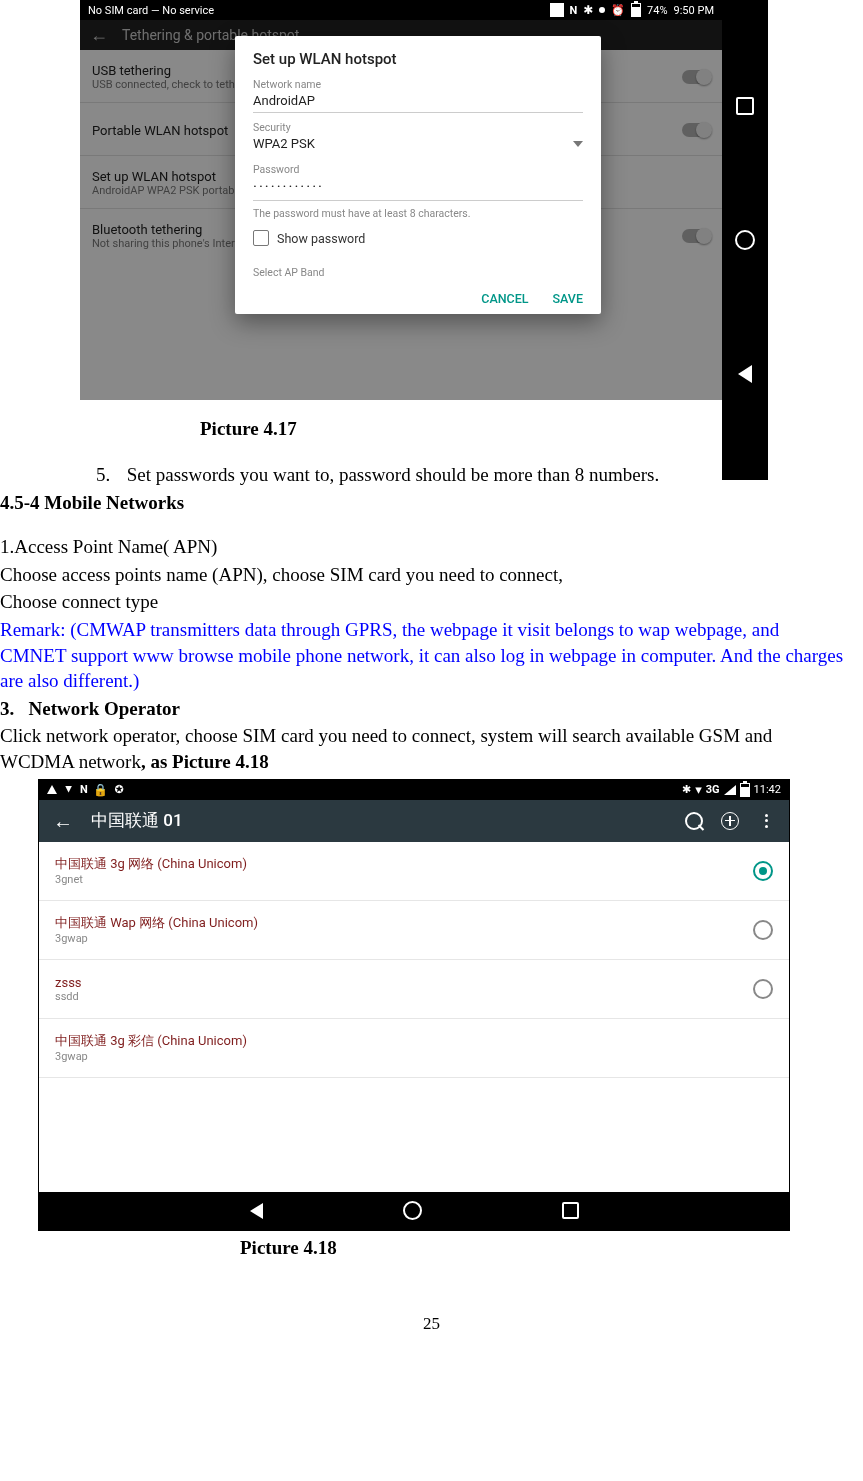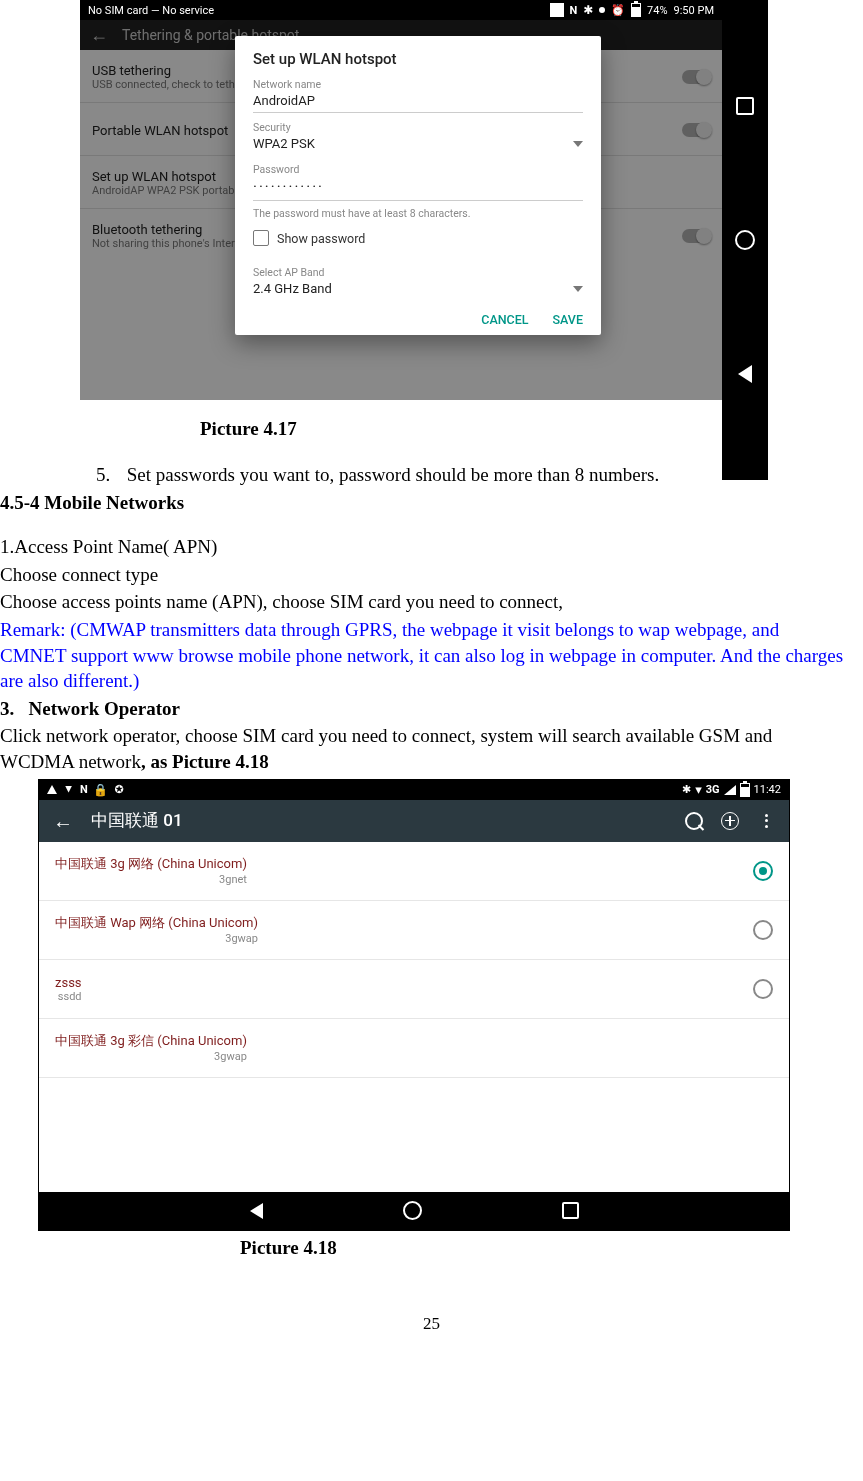--- a/index.html
+++ b/index.html
@@ -130,21 +130,21 @@
   .tb-add::after  { content:""; position:absolute; top:3px; left:7px; height:10px; width:1.5px; background:#fff; }
   .tb-more { display:flex; flex-direction: column; gap:2.5px; }
   .tb-more span { width:3px; height:3px; background:#fff; border-radius:50%; }
   .apn-list { }
   .apn-item {
     border-bottom: 1px solid #e6e6e6; padding: 8px 16px;
     display: flex; align-items: center; justify-content: space-between;
     min-height: 42px;
   }
   .apn-text .t { font-size: 13px; color: #7f1d1d; }
-  .apn-text .s { font-size: 11px; color: #888; text-align: right; }
+  .apn-text .s { font-size: 11px; color: #888; }
   .radio {
     width: 16px; height: 16px; border: 2px solid #888; border-radius: 50%;
     display: inline-flex; align-items: center; justify-content: center;
   }
   .radio.selected { border-color: #009688; }
   .radio.selected::after { content:""; width:8px; height:8px; background:#009688; border-radius:50%; }
   .fig2-navbar {
     position: absolute; bottom: 0; left: 0; right: 0;
     height: 38px; background: #000; color: #fff;
     display: flex; align-items: center; justify-content: center; gap: 140px;
@@ -243,24 +243,20 @@
           <span style="letter-spacing:2px; font-size:15px;">············</span>
         </div>
         <div class="dlg-hint">The password must have at least 8 characters.</div>
 
         <div class="dlg-check">
           <span class="dlg-checkbox"></span>
           <span>Show password</span>
         </div>
 
         <div class="dlg-label" style="margin-top:20px;">Select AP Band</div>
-        <div class="dlg-val" style="border-bottom:none;">
-          <span>2.4 GHz Band</span>
-          <span class="chev"></span>
-        </div>
 
         <div class="dlg-actions">
           <span>CANCEL</span>
           <span>SAVE</span>
         </div>
       </div>
     </div>
 
     <div class="fig1-navright">
       <div class="nav-icon-sq"></div>
@@ -272,22 +268,22 @@
   <div class="caption1">Picture 4.17</div>
 
   <div class="doc-block">
     <div class="indented-num">
       <span class="num">5.</span>
       <span>Set passwords you want to, password should be more than 8 numbers.</span>
     </div>
     <div class="sec-title">4.5-4 Mobile Networks</div>
 
     <div class="p">1.Access Point Name( APN)</div>
+    <div class="p">Choose access points name (APN), choose SIM card you need to connect,</div>
     <div class="p">Choose connect type</div>
-    <div class="p">Choose access points name (APN), choose SIM card you need to connect,</div>
     <div class="p remark">Remark: (CMWAP transmitters data through GPRS, the webpage it visit belongs to wap webpage, and CMNET support www browse mobile phone network, it can also log in webpage in computer. And the charges are also different.)</div>
 
     <div class="p">
       <span class="bold">3.</span>&nbsp;&nbsp;
       <span class="bold">Network Operator</span>
     </div>
     <div class="p">
       <span>Click network operator, choose SIM card you need to connect, system will search available GSM and WCDMA network</span><span class="bold">, as Picture 4.18</span>
     </div>
   </div>

